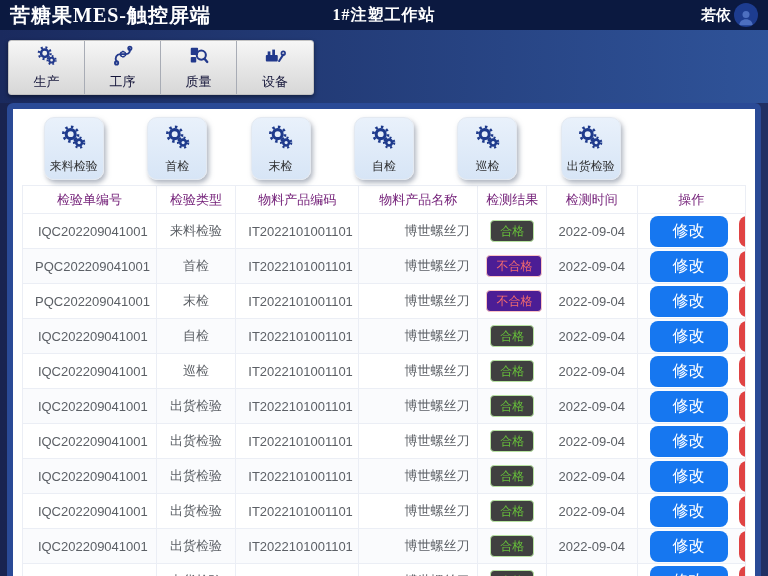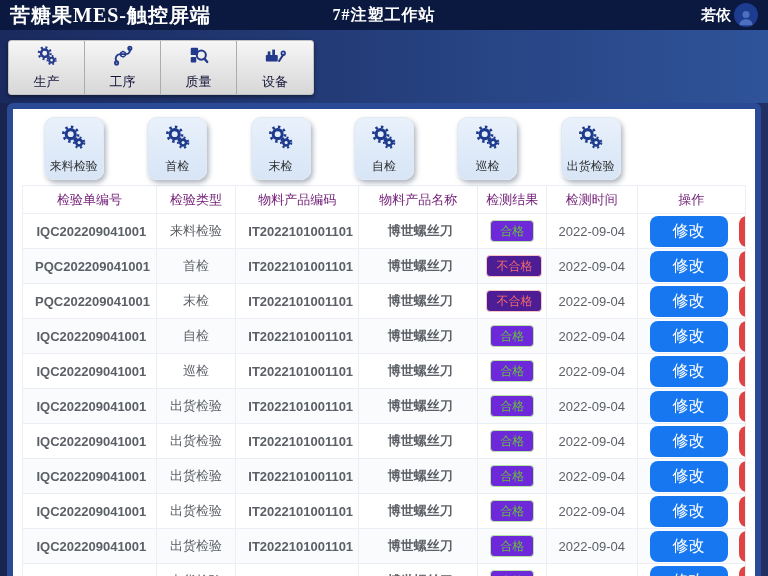--- a/index.html
+++ b/index.html
@@ -35,24 +35,24 @@
   .insp-btn svg { width:27px; height:27px; margin-top:6px; color:#1e3a8c; }
   .insp-btn .ilbl { margin-top:auto; margin-bottom:4px; font-size:12px; color:#303133; white-space:nowrap; }
 
   
   table { width:100%; border-collapse:collapse; table-layout:fixed; }
   thead th { height:28px; font-size:13px; font-weight:normal; color:#701a75; background:#fff;
              border:1px solid #ebeef5; text-align:center; }
   tbody td { height:35px; font-size:13px; color:#5c6066; border:1px solid #ebeef5;
              padding:0 8px; white-space:nowrap; overflow:hidden; text-align:center; }
   tbody tr:nth-child(even) td { background:#fafbfd; }
-  td.al, th.al { text-align:center; padding-left:12px;font-weight:bold; }
+  td.al, th.al { text-align:right; padding-left:12px; }
 
   .badge { display:inline-block; padding:2px 9px; font-size:12px; border-radius:4px; border:1px solid; line-height:1.4; }
-  .badge.pass { color:#67c23a; background:#6d28d9; border-color:#b7e3a1; }
+  .badge.pass { color:#67c23a; background:#404040; border-color:#b7e3a1; }
   .badge.fail { color:#f56c6c; background:#4c1d95; border-color:#fbc4c4; }
 
   .btn { border:none; border-radius:8px; color:#fff; font-size:16px; padding:5px 23px; margin:0 4px; cursor:pointer; font-family:inherit; }
   .btn-edit { background:#1677f0; }
   .btn-del  { background:#e04343; }
 
   .svg-defs { position:absolute; width:0; height:0; }
 </style>
 </head>
 <body>
@@ -96,21 +96,21 @@
     </g>
   </symbol>
   <symbol id="icon-user" viewBox="0 0 24 24">
     <circle cx="12" cy="9" r="4.2" fill="currentColor"></circle>
     <path d="M4 22c0-4.8 3.6-7.4 8-7.4s8 2.6 8 7.4z" fill="currentColor"></path>
   </symbol>
 </svg>
 
 <div class="topbar">
   <span class="app-title">苦糖果MES-触控屏端</span>
-  <span class="station-title">7#注塑工作站</span>
+  <span class="station-title">1#注塑工作站</span>
   <div class="user-area">
     <span class="username">若依</span>
     <span class="avatar">
       <svg>
           <use href="#icon-user"></use>
         </svg>
     </span>
   </div>
 </div>
 

